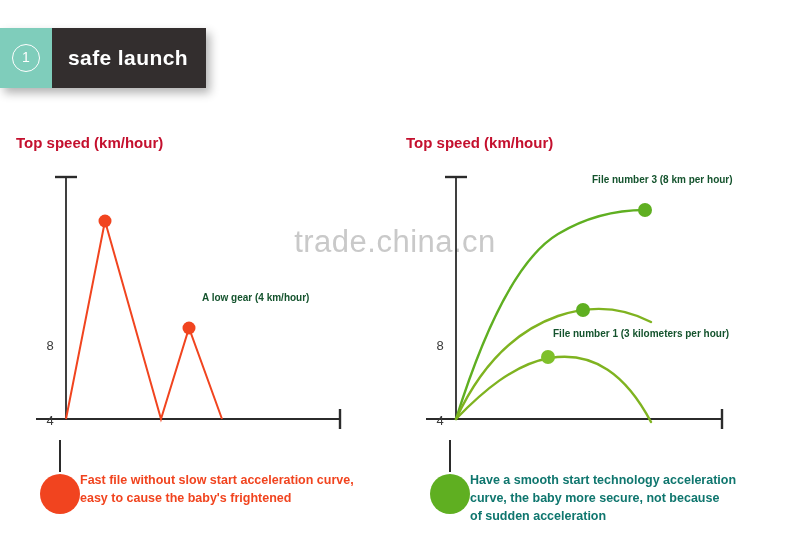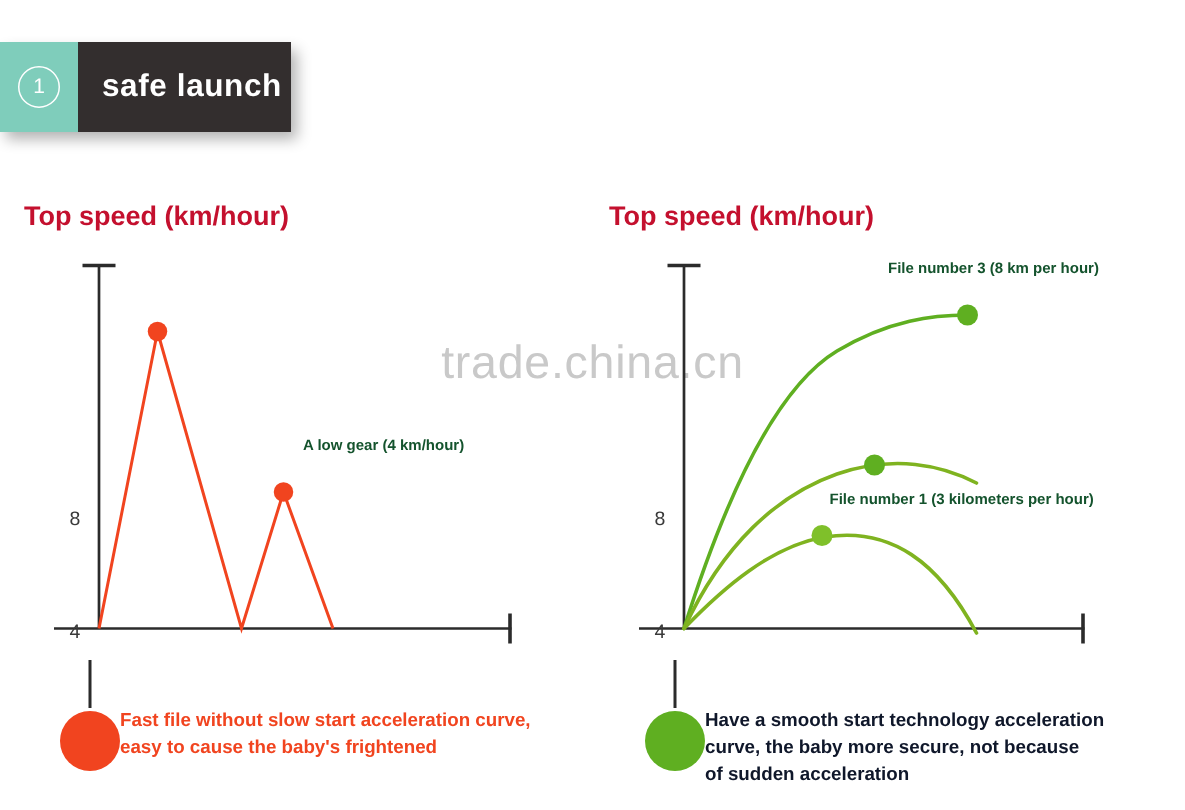--- a/index.html
+++ b/index.html
@@ -47,21 +47,21 @@
     font-family: "Liberation Sans", sans-serif;
   }
   #badge-title-box {
     background: #332e2e;
     color: #ffffff;
     font-size: 21px;
     font-weight: bold;
     letter-spacing: 0.4px;
     display: flex;
     align-items: center;
-    padding: 0 6px 0 16px;
+    padding: 0 18px 0 16px;
   }
 
   
   #watermark {
     position: absolute;
     left: 0;
     top: 224px;
     width: 790px;
     text-align: center;
     font-size: 31px;
@@ -79,21 +79,21 @@
     width: 390px;
     height: 410px;
   }
   #panel-left  { left: 8px;   }
   #panel-right { left: 398px; }
 
   .axis-title {
     position: absolute;
     left: 8px;
     top: 4px;
-    font-size: 18px;
+    font-size: 15px;
     font-weight: bold;
     color: #c4102e;
     white-space: nowrap;
   }
 
   .chart-svg {
     position: absolute;
     left: 0;
     top: 0;
   }
@@ -134,21 +134,21 @@
   #caption-dot-right { background: #5faf21; }
 
   .caption-text {
     font-size: 12.5px;
     font-weight: bold;
     line-height: 1.42;
     margin-top: 6px;
     white-space: pre-line;
   }
   #caption-text-left  { color: #f1441f; }
-  #caption-text-right { color: #0f172a; }
+  #caption-text-right { color: #0f766e; }
 
   .caption-stem {
     position: absolute;
     width: 1.5px;
     background: #2b2b2b;
   }
 </style>
 </head>
 <body>
 

